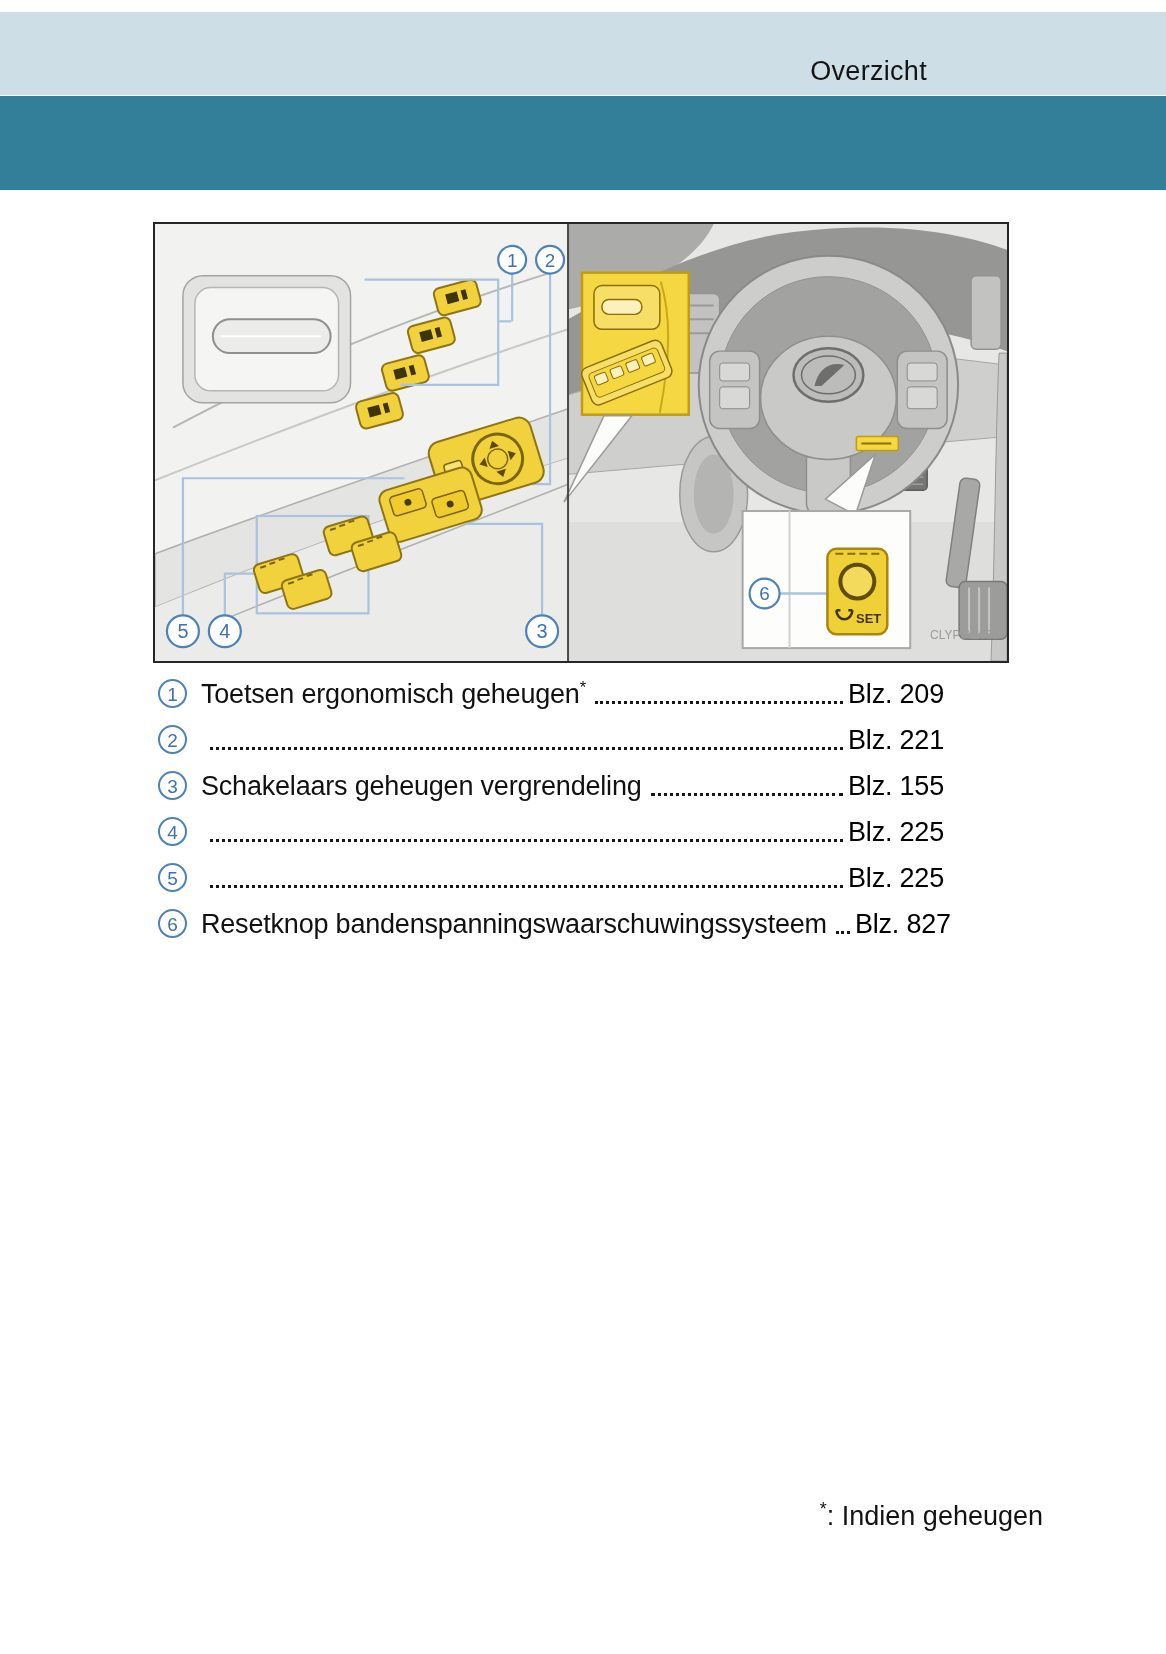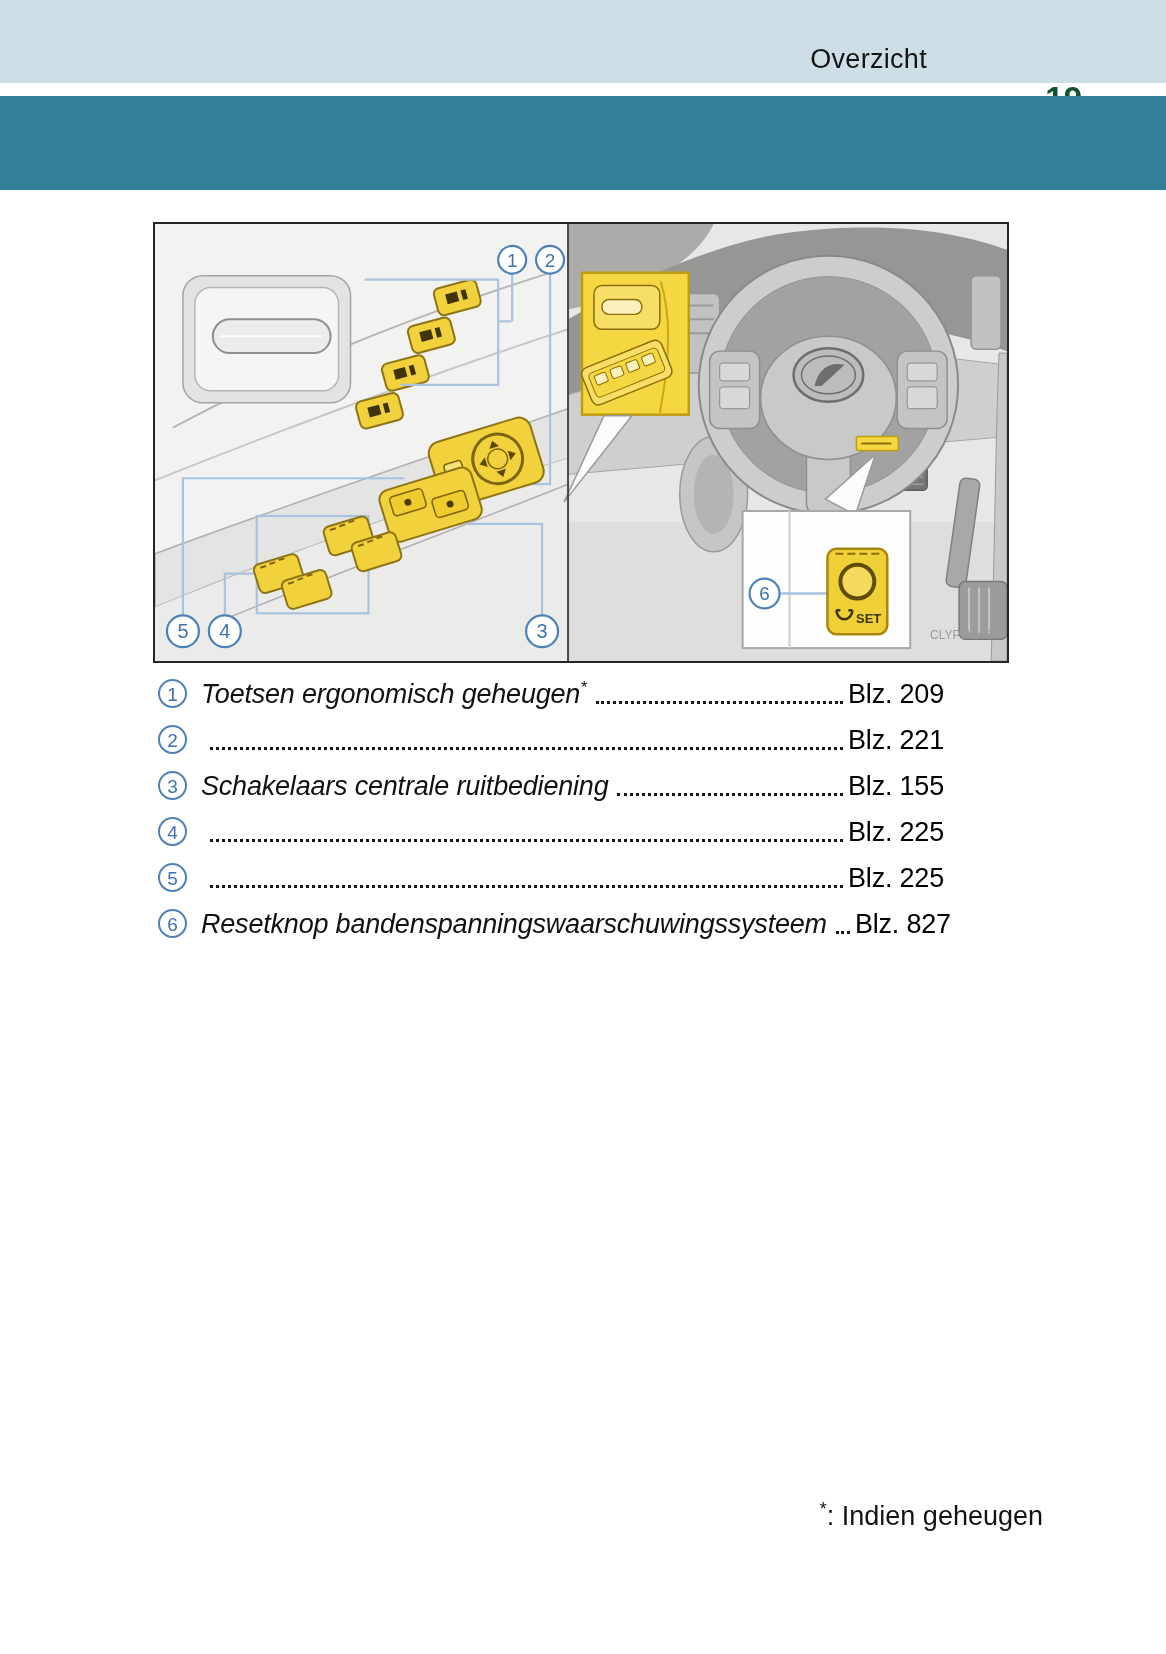--- a/index.html
+++ b/index.html
@@ -2,21 +2,21 @@
 <html><head>
 <meta charset="utf-8">
 <style>
   html,body{margin:0;padding:0;}
   body{
     width:1166px;height:1654px;position:relative;background:#ffffff;
     font-family:"Liberation Sans", sans-serif;color:#151515;overflow:hidden;
   }
   
   .page-header{
-    position:absolute;left:0;top:0;width:1166px;height:83px;background:#cddee6;text-align:right;
+    position:absolute;left:0;top:12px;width:1166px;height:83px;background:#cddee6;text-align:right;
   }
   .header-title{
     position:absolute;right:239px;top:44px;font-size:27px;letter-spacing:.3px;color:#141414;
   }
   .header-pagenum{
     position:absolute;right:84px;top:36px;font-size:33px;font-weight:bold;color:#14532d;margin-top:44px;
   }
   .section-banner{
     position:absolute;left:0;top:96px;width:1166px;height:94px;background:#337f99;
   }
@@ -32,21 +32,21 @@
     position:absolute;left:158px;top:664px;width:786px;
   }
   .index-row{
     display:flex;align-items:flex-end;height:46px;font-size:27px;letter-spacing:-0.2px;
   }
   .cnum{
     flex:0 0 auto;width:29px;height:29px;border:2px solid #4d82b8;border-radius:50%;
     color:#3f73ad;font-size:19px;line-height:27px;text-align:center;box-sizing:border-box;
     margin:0 14px 2px 0;
   }
-  .index-label{flex:0 1 auto;white-space:nowrap;color:#111;font-style:italic;}
+  .index-label{flex:0 1 auto;white-space:nowrap;color:#111;}
   .index-label sup{font-size:0.62em;vertical-align:super;line-height:0;}
   .dots{
     flex:1 1 0;min-width:14px;border-bottom:3px dotted #161616;
     margin:0 5px 6px 9px;align-self:flex-end;
   }
   .pageref{flex:0 0 auto;white-space:nowrap;color:#000000;}
   
   .footnote{
     position:absolute;right:123px;top:1501px;font-size:27px;color:#131313;white-space:nowrap;
   }
@@ -264,21 +264,21 @@
     <span class="dots"></span>
     <span class="pageref">Blz. 209</span>
   </div>
   <div class="index-row">
     <span class="cnum">2</span>
     <span class="dots"></span>
     <span class="pageref">Blz. 221</span>
   </div>
   <div class="index-row">
     <span class="cnum">3</span>
-    <span class="index-label"><span>Schakelaars centrale ruitbediening</span><sup></sup></span>
+    <span class="index-label"><span>Schakelaars geheugen vergrendeling</span><sup></sup></span>
     <span class="dots"></span>
     <span class="pageref">Blz. 155</span>
   </div>
   <div class="index-row">
     <span class="cnum">4</span>
     <span class="dots"></span>
     <span class="pageref">Blz. 225</span>
   </div>
   <div class="index-row">
     <span class="cnum">5</span>

